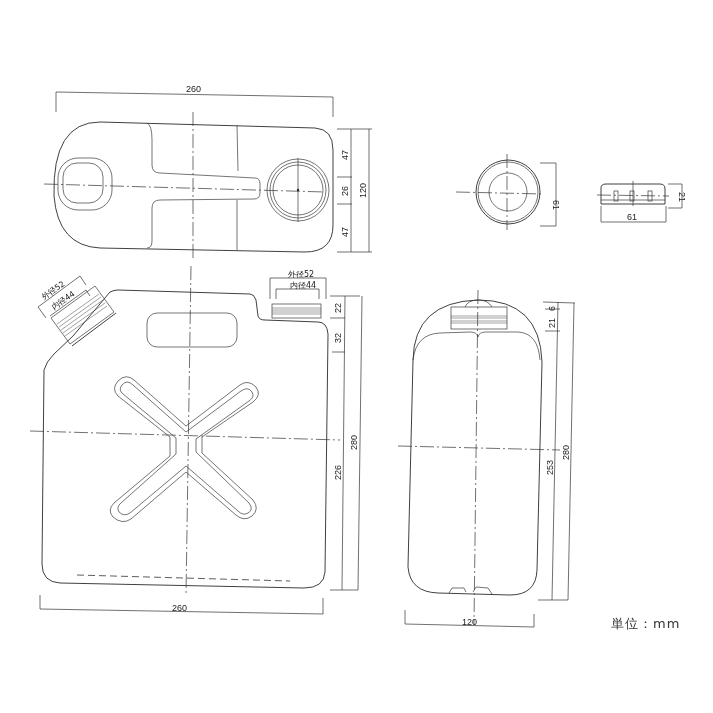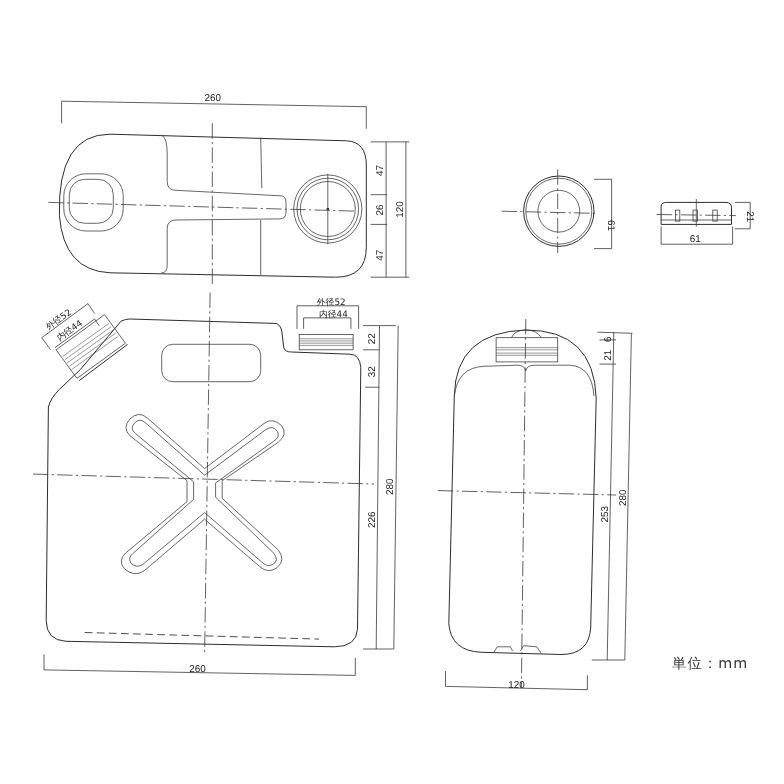--- a/index.html
+++ b/index.html
@@ -6,21 +6,21 @@
     body { width: 713px; height: 713px; position: relative; overflow: hidden; font-family: "Liberation Sans", sans-serif; }
     svg { position: absolute; left: 0; top: 0; }
     .ln { fill: none; stroke: #2a2a2a; stroke-width: 0.9; }
     .thin { fill: none; stroke: #3a3a3a; stroke-width: 0.7; }
     .ctr { fill: none; stroke: #333; stroke-width: 0.7; stroke-dasharray: 14 3 2 3; }
     .dash { fill: none; stroke: #333; stroke-width: 0.8; stroke-dasharray: 7 4; }
     .dim { fill: none; stroke: #333; stroke-width: 0.7; }
     .hatch { fill: none; stroke: #444; stroke-width: 0.5; }
     .t { font-family: "Liberation Sans", sans-serif; font-size: 9px; fill: #222; }
     .tj { font-family: "DejaVu Sans", sans-serif; font-size: 8px; fill: #222; }
-    .unit { position: absolute; left: 611px; top: 594px; font-family: "DejaVu Sans", sans-serif; font-size: 13px; color: #333; letter-spacing: 1px; }
+    .unit { position: absolute; left: 611px; top: 615px; font-family: "DejaVu Sans", sans-serif; font-size: 13px; color: #333; letter-spacing: 1px; }
   </style>
 </head>
 <body>
 
 <svg width="713" height="713" viewBox="0 0 713 713">
 
   <g>
 
     <polyline class="dim" points="56,112 56,92 333,97 333,117"></polyline>
     <text class="t" x="186" y="92">260</text>

